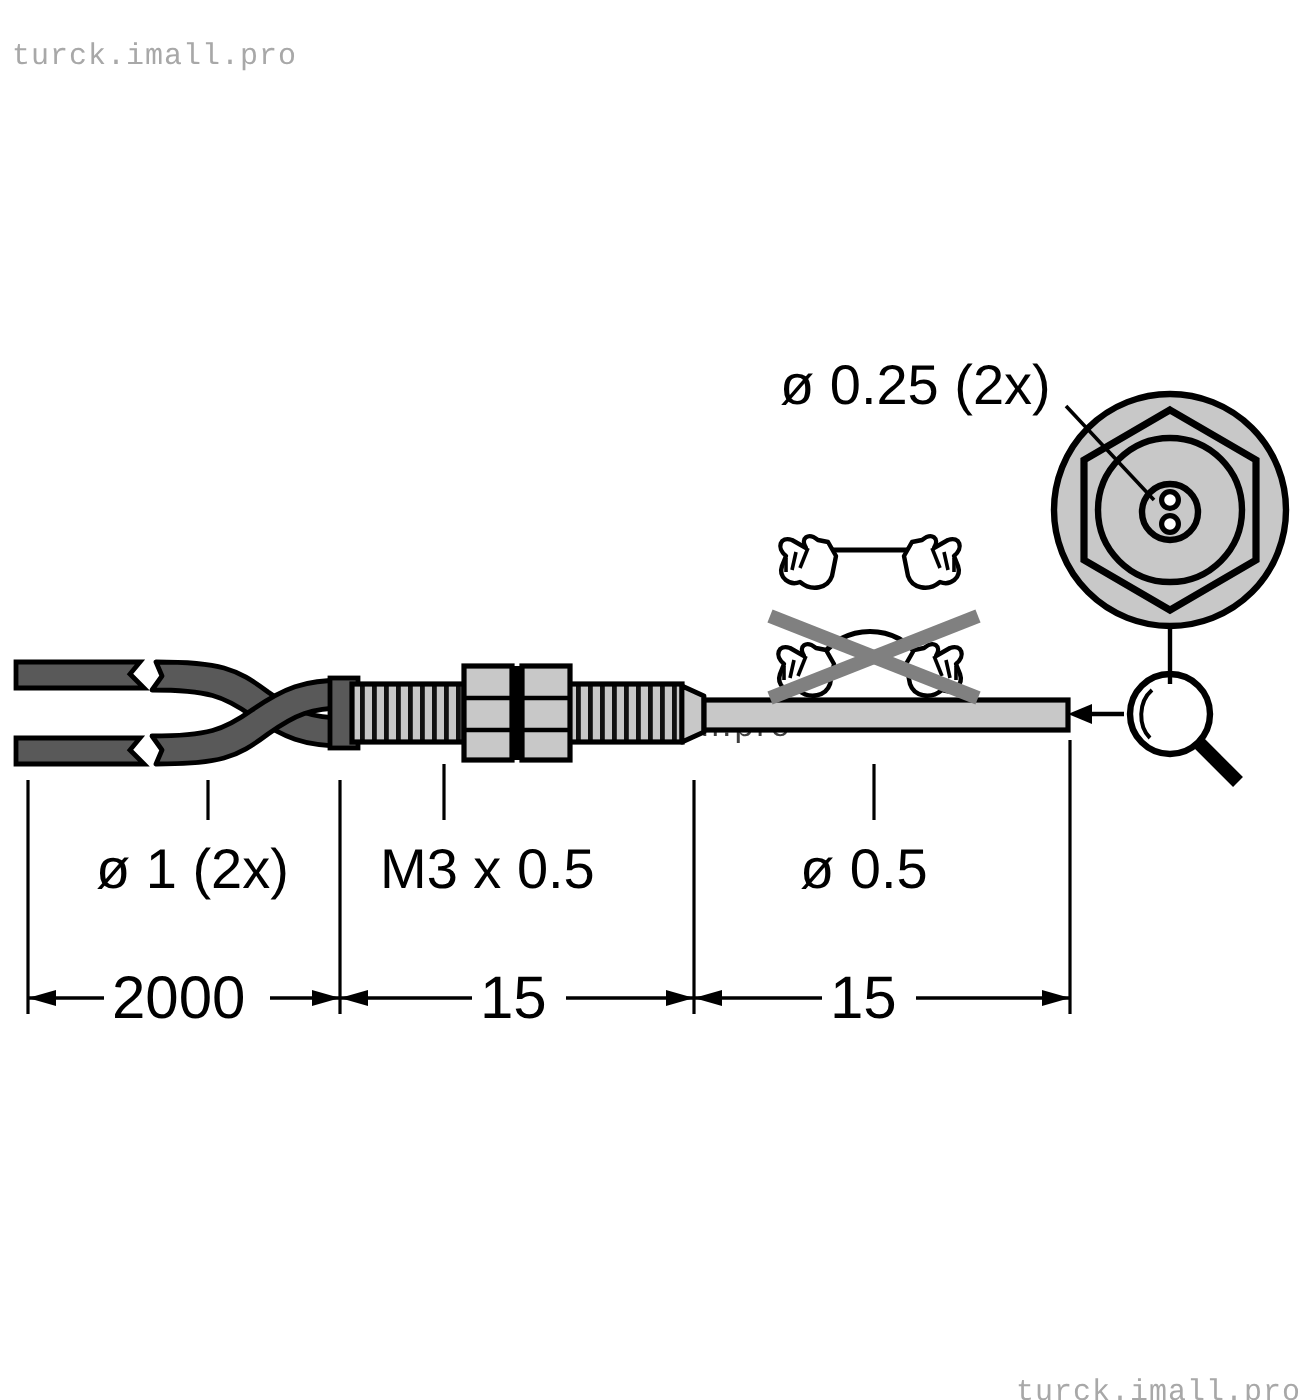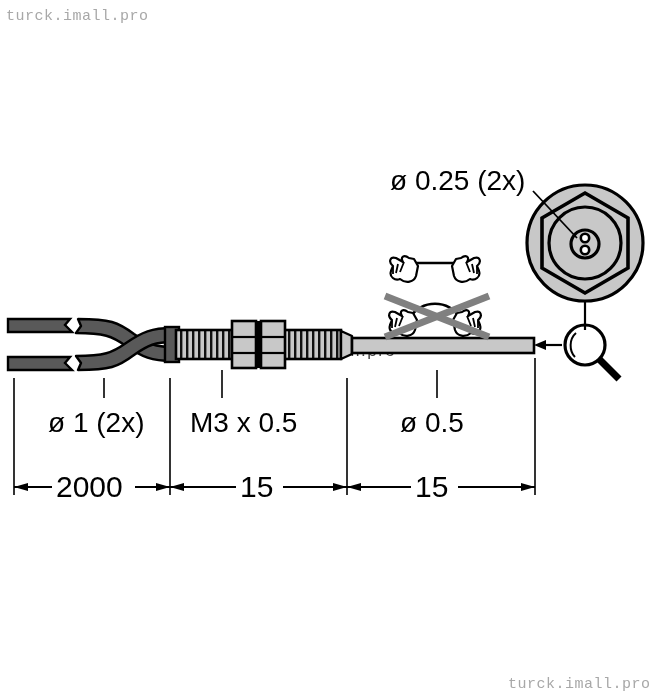--- a/index.html
+++ b/index.html
@@ -10,21 +10,21 @@
   body {
     width: 653px;
     height: 700px;
     position: relative;
     overflow: hidden;
     font-family: "Liberation Sans", sans-serif;
   }
   #drawing-root {
     position: absolute;
     left: 0;
-    top: 0;
+    top: 12px;
     width: 653px;
     height: 622px;
   }
   .wm {
     position: absolute;
     font-family: "Liberation Mono", monospace;
     font-size: 15px;
     color: #a8a8a8;
     letter-spacing: 0.5px;
     white-space: pre;

